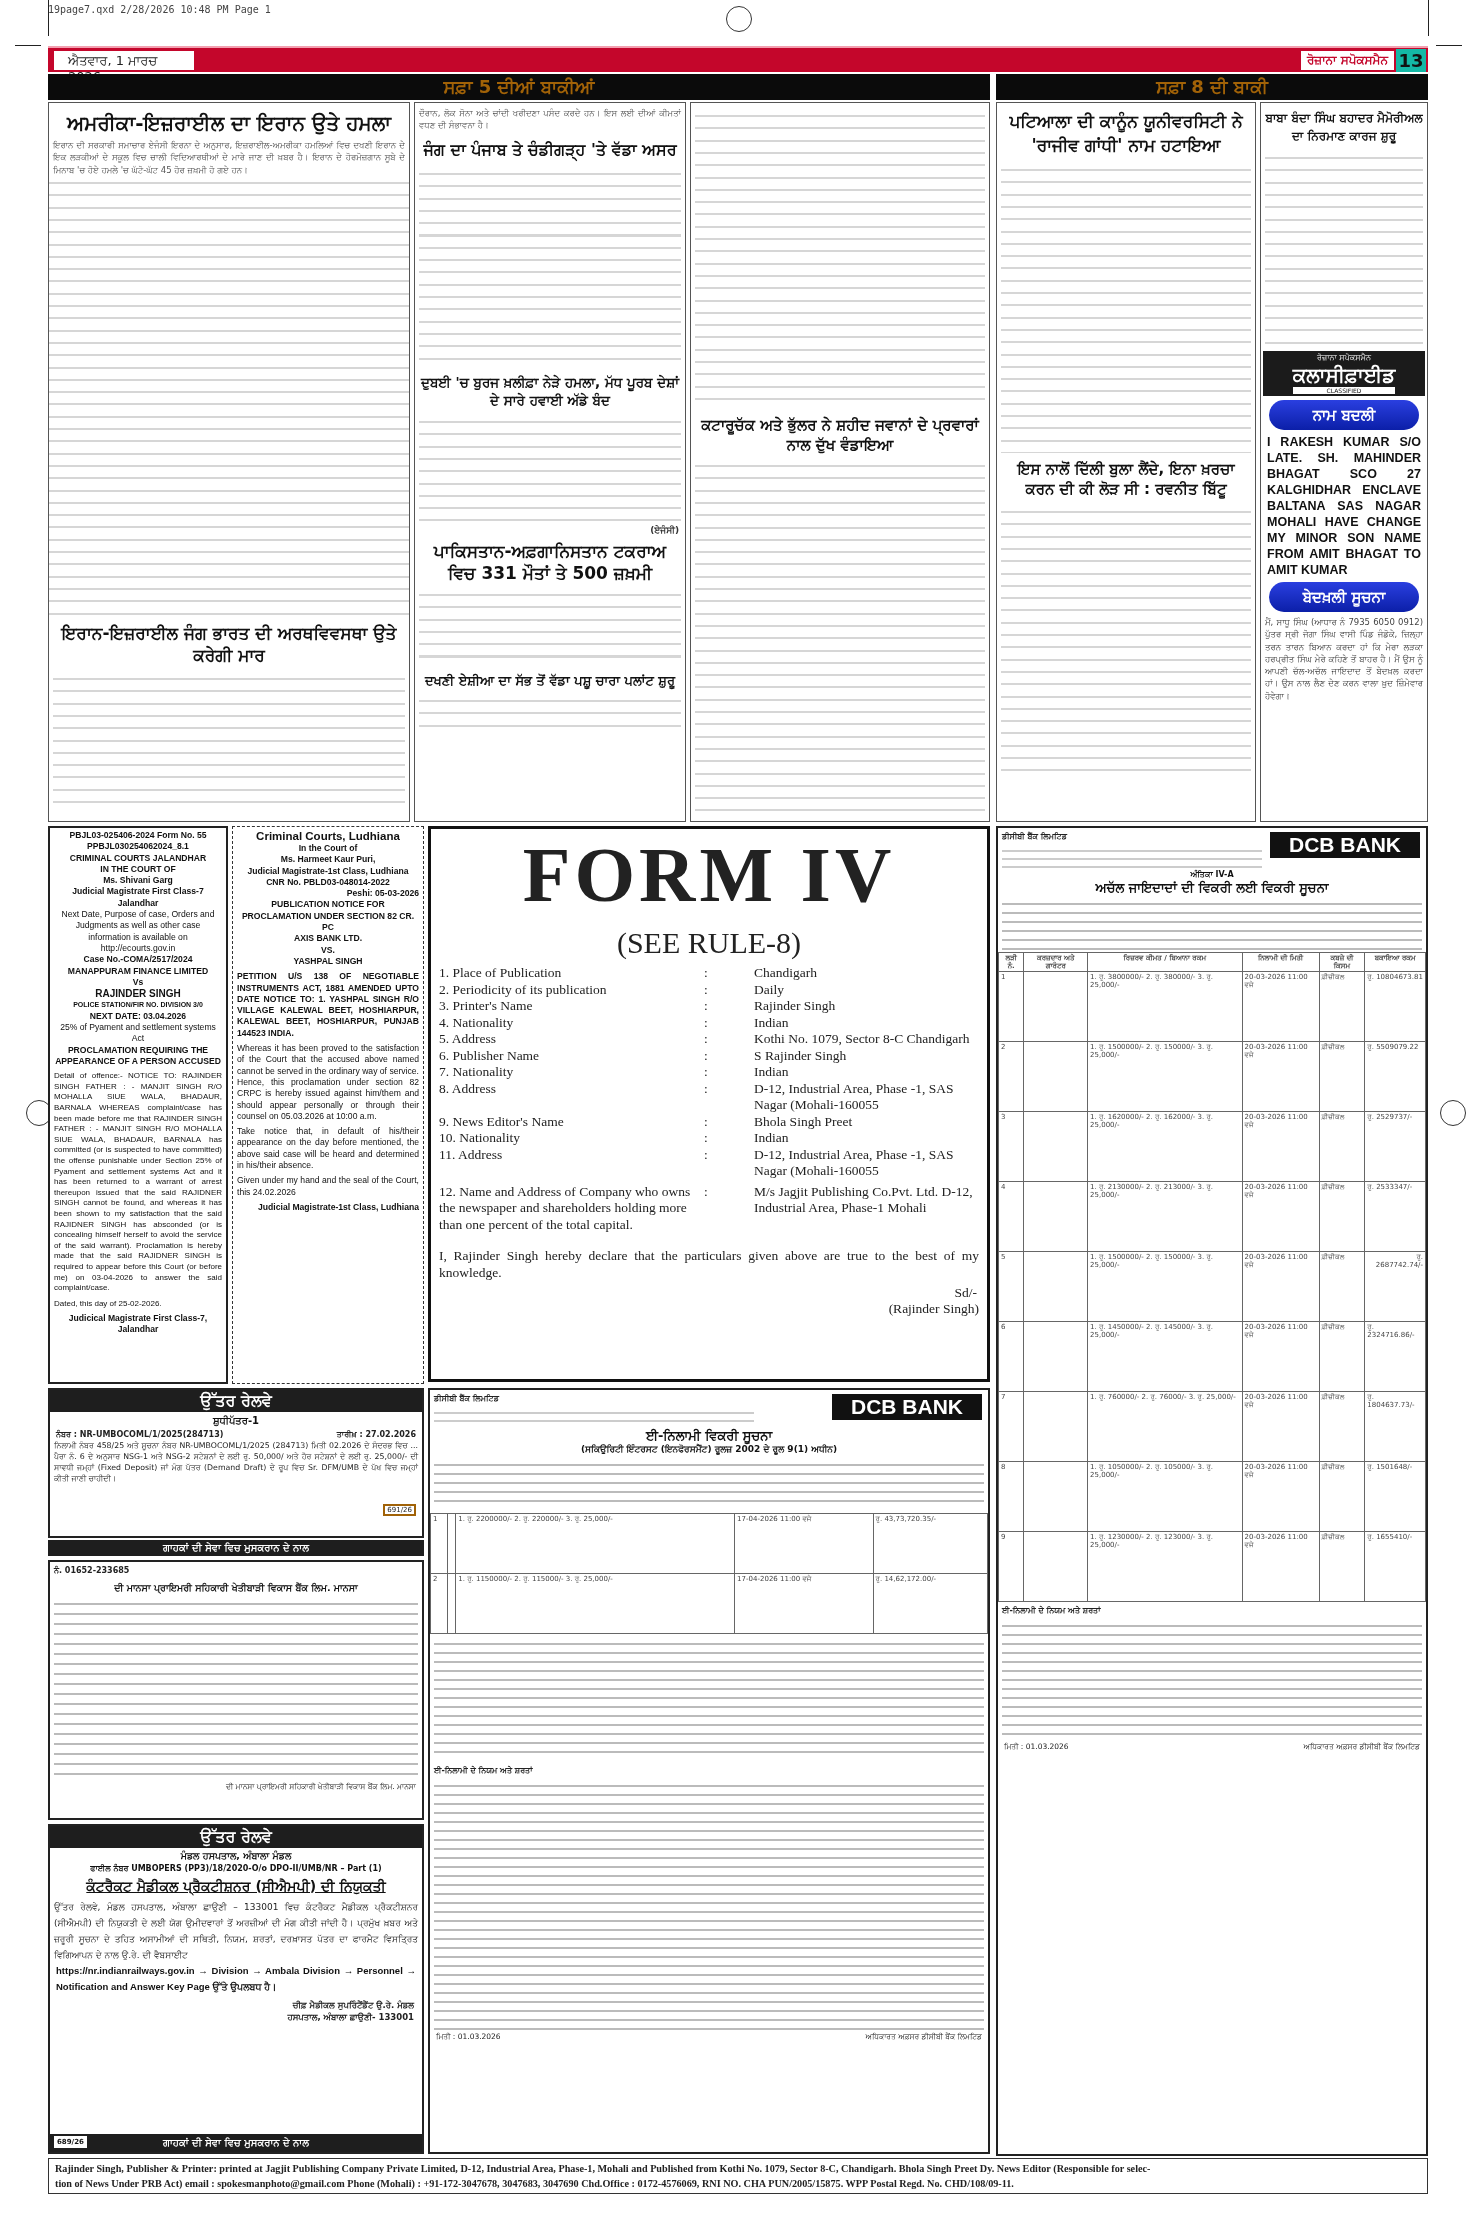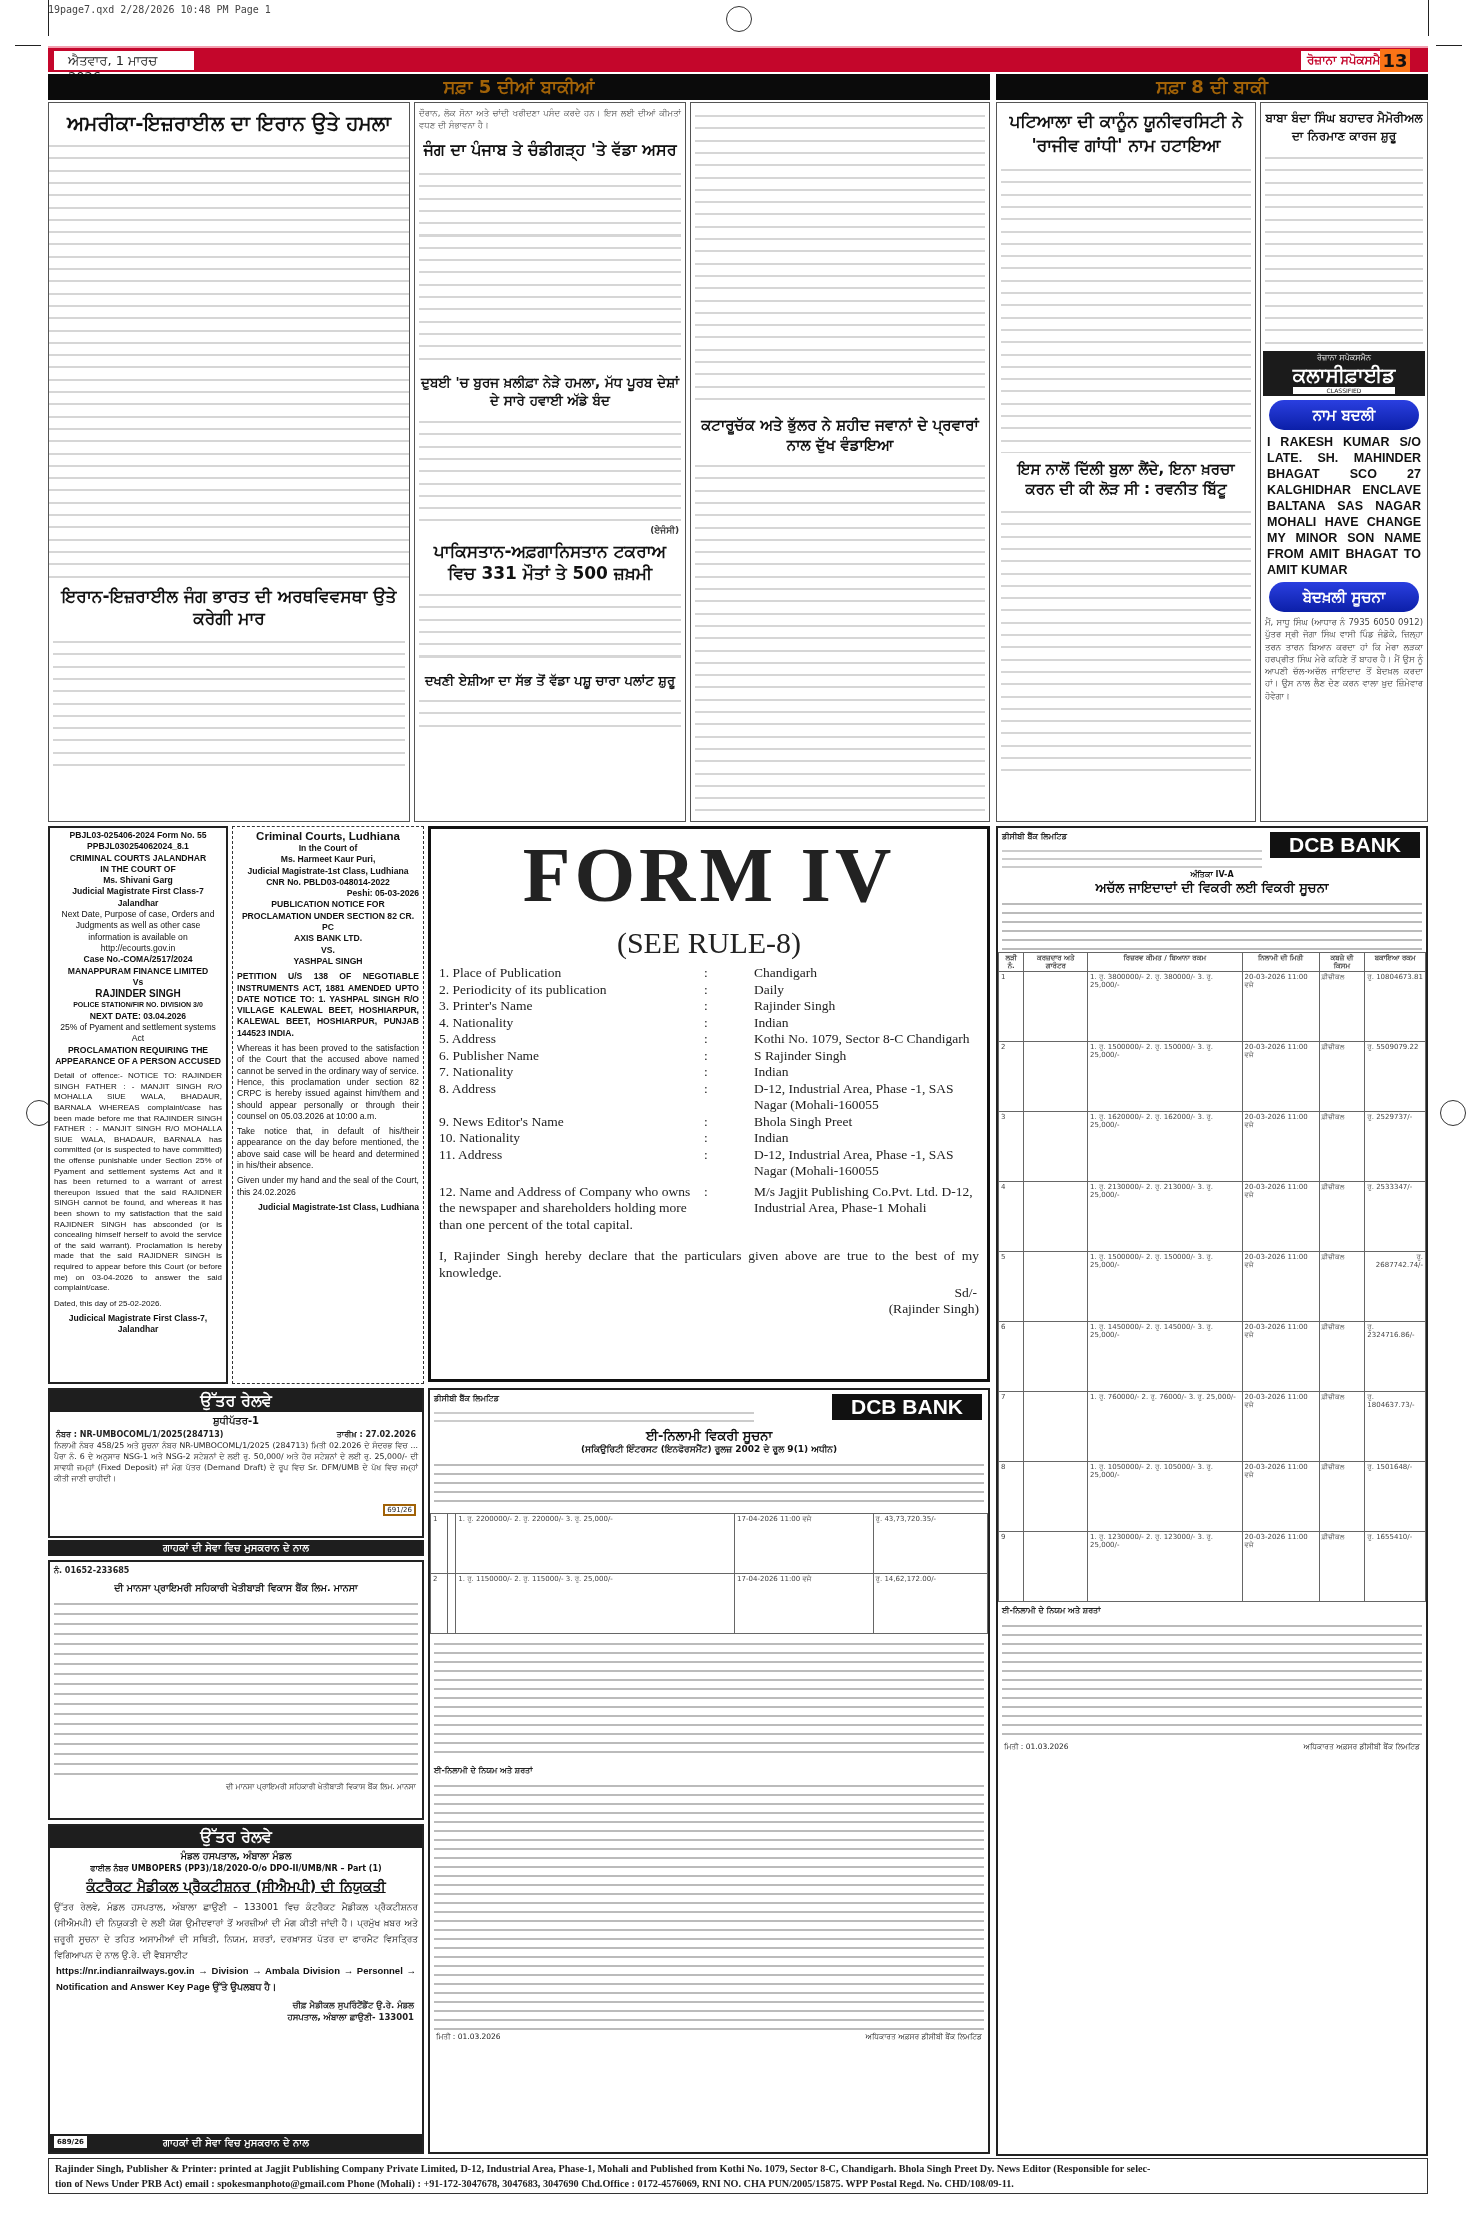--- a/index.html
+++ b/index.html
@@ -4,21 +4,21 @@
 <style>
 *{box-sizing:border-box;margin:0;padding:0}
 body{width:1476px;height:2235px;background:#fff;font-family:"DejaVu Sans",sans-serif;color:#222;position:relative;overflow:hidden}
 .slug{position:absolute;left:48px;top:4px;font-family:"DejaVu Sans Mono",monospace;font-size:10px;color:#444}
 .crop{position:absolute;background:#222}
 .reg{position:absolute;width:26px;height:26px;border:1px solid #333;border-radius:50%}
 .page{position:absolute;left:48px;top:46px;width:1380px;height:2150px}
 .masthead{position:absolute;left:0;top:0;width:1380px;height:26px;background:#c4062b;border-top:2px solid #f2a0b0}
 .datebox{position:absolute;left:6px;top:3px;width:140px;height:19px;background:#fff;font-size:13px;padding:2px 14px;color:#222}
 .paper{position:absolute;right:34px;top:3px;height:19px;background:#fff;color:#c4062b;font-weight:bold;font-size:12px;padding:2px 6px}
-.pageno{position:absolute;right:18px;top:1px;width:30px;height:23px;background:#f97316;color:#111;font-weight:bold;font-size:18px;text-align:center;line-height:23px}
+.pageno{position:absolute;right:2px;top:1px;width:30px;height:23px;background:#14b8a6;color:#111;font-weight:bold;font-size:18px;text-align:center;line-height:23px}
 .band{position:absolute;top:28px;height:26px;background:#0b0b0b;color:#a16207;font-weight:bold;font-size:18px;text-align:center;line-height:26px}
 .col{position:absolute;border:1px solid #555;background:#fff;overflow:hidden}
 .hd{font-weight:bold;text-align:center;color:#111}
 .txt{font-size:8.5px;line-height:12.3px;color:#555;text-align:justify;padding:0 4px}
 .agency{text-align:right;font-weight:bold;font-size:9px;color:#333;padding-right:6px}
 .court{font-family:"Liberation Sans",sans-serif;font-size:8.6px;line-height:11.3px;color:#111;font-weight:bold;text-align:center;padding:2px 4px}
 .form{position:absolute;border:3px solid #111;background:#fff;font-family:"Liberation Serif",serif;color:#222}
 .form h1{font-size:78px;text-align:center;line-height:80px;margin-top:6px;letter-spacing:4px}
 .form h2{font-size:30px;font-weight:normal;text-align:center;line-height:36px;margin:10px 0 4px}
 .frow{display:flex;font-size:13.5px;line-height:16.5px;padding-left:8px}
@@ -50,20 +50,21 @@
     <div class="datebox">ਐਤਵਾਰ, 1 ਮਾਰਚ 2026</div>
     <div class="paper">ਰੋਜ਼ਾਨਾ ਸਪੋਕਸਮੈਨ</div>
     <div class="pageno">13</div>
   </div>
 
   <div class="band" style="left:0;width:942px">ਸਫ਼ਾ 5 ਦੀਆਂ ਬਾਕੀਆਂ</div>
   <div class="band" style="left:948px;width:432px">ਸਫ਼ਾ 8 ਦੀ ਬਾਕੀ</div>
 
   <div class="col" style="left:0;top:56px;width:362px;height:720px">
     <div class="hd" style="font-size:20px;margin:8px 0 4px">ਅਮਰੀਕਾ-ਇਜ਼ਰਾਈਲ ਦਾ ਇਰਾਨ ਉਤੇ ਹਮਲਾ</div>
+    <div class="txt">ਇਰਾਨ ਦੀ ਸਰਕਾਰੀ ਸਮਾਚਾਰ ਏਜੰਸੀ ਇਰਨਾ ਦੇ ਅਨੁਸਾਰ, ਇਜ਼ਰਾਈਲ-ਅਮਰੀਕਾ ਹਮਲਿਆਂ ਵਿਚ ਦਖਣੀ ਇਰਾਨ ਦੇ ਇਕ ਲੜਕੀਆਂ ਦੇ ਸਕੂਲ ਵਿਚ ਚਾਲੀ ਵਿਦਿਆਰਥੀਆਂ ਦੇ ਮਾਰੇ ਜਾਣ ਦੀ ਖ਼ਬਰ ਹੈ। ਇਰਾਨ ਦੇ ਹੋਰਮੋਜ਼ਗਾਨ ਸੂਬੇ ਦੇ ਮਿਨਾਬ 'ਚ ਹੋਏ ਹਮਲੇ 'ਚ ਘੱਟੋ-ਘੱਟ 45 ਹੋਰ ਜ਼ਖ਼ਮੀ ਹੋ ਗਏ ਹਨ।</div>
     <div class="txt" style="height:440px;background:repeating-linear-gradient(#fff 0,#fff 6px,#d6d6d6 6px,#d6d6d6 8px,#fff 8px,#fff 12.3px)"></div>
     <div class="hd" style="font-size:17px;line-height:22px;margin:6px 0">ਇਰਾਨ-ਇਜ਼ਰਾਈਲ ਜੰਗ ਭਾਰਤ ਦੀ ਅਰਥਵਿਵਸਥਾ ਉਤੇ ਕਰੇਗੀ ਮਾਰ</div>
     <div style="height:140px;margin:0 4px;background:repeating-linear-gradient(#fff 0,#fff 6px,#d6d6d6 6px,#d6d6d6 8px,#fff 8px,#fff 12.3px)"></div>
   </div>
 
   <div class="col" style="left:366px;top:56px;width:272px;height:720px">
     <div class="txt" style="padding-top:4px">ਦੌਰਾਨ, ਲੋਕ ਸੋਨਾ ਅਤੇ ਚਾਂਦੀ ਖਰੀਦਣਾ ਪਸੰਦ ਕਰਦੇ ਹਨ। ਇਸ ਲਈ ਦੀਆਂ ਕੀਮਤਾਂ ਵਧਣ ਦੀ ਸੰਭਾਵਨਾ ਹੈ।</div>
     <div class="hd" style="font-size:16px;margin:8px 0">ਜੰਗ ਦਾ ਪੰਜਾਬ ਤੇ ਚੰਡੀਗੜ੍ਹ 'ਤੇ ਵੱਡਾ ਅਸਰ</div>
     <div style="height:200px;margin:0 4px;background:repeating-linear-gradient(#fff 0,#fff 6px,#d6d6d6 6px,#d6d6d6 8px,#fff 8px,#fff 12.3px)"></div>
     <div class="hd" style="font-size:13.5px;line-height:18px;margin:6px 4px">ਦੁਬਈ 'ਚ ਬੁਰਜ ਖ਼ਲੀਫ਼ਾ ਨੇੜੇ ਹਮਲਾ, ਮੱਧ ਪੂਰਬ ਦੇਸ਼ਾਂ ਦੇ ਸਾਰੇ ਹਵਾਈ ਅੱਡੇ ਬੰਦ</div>

